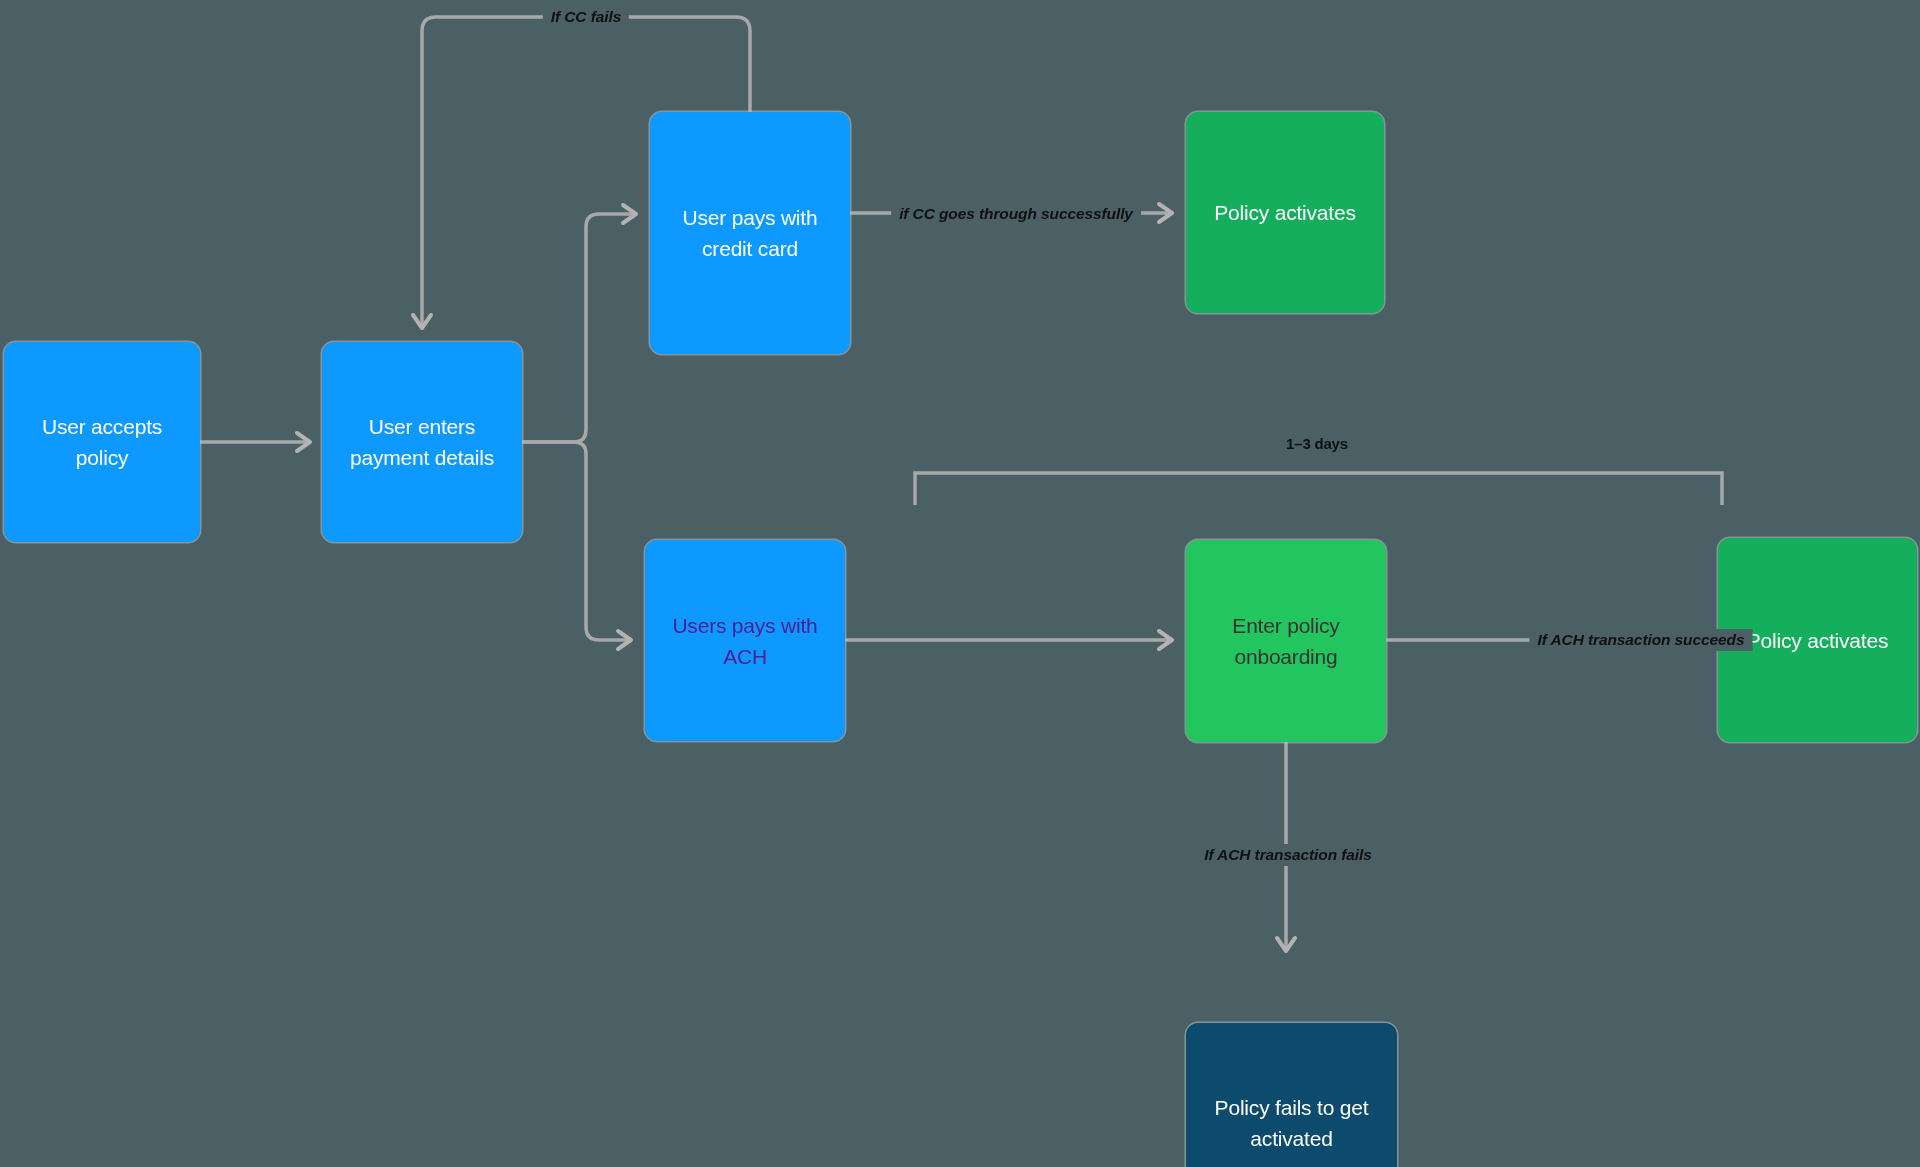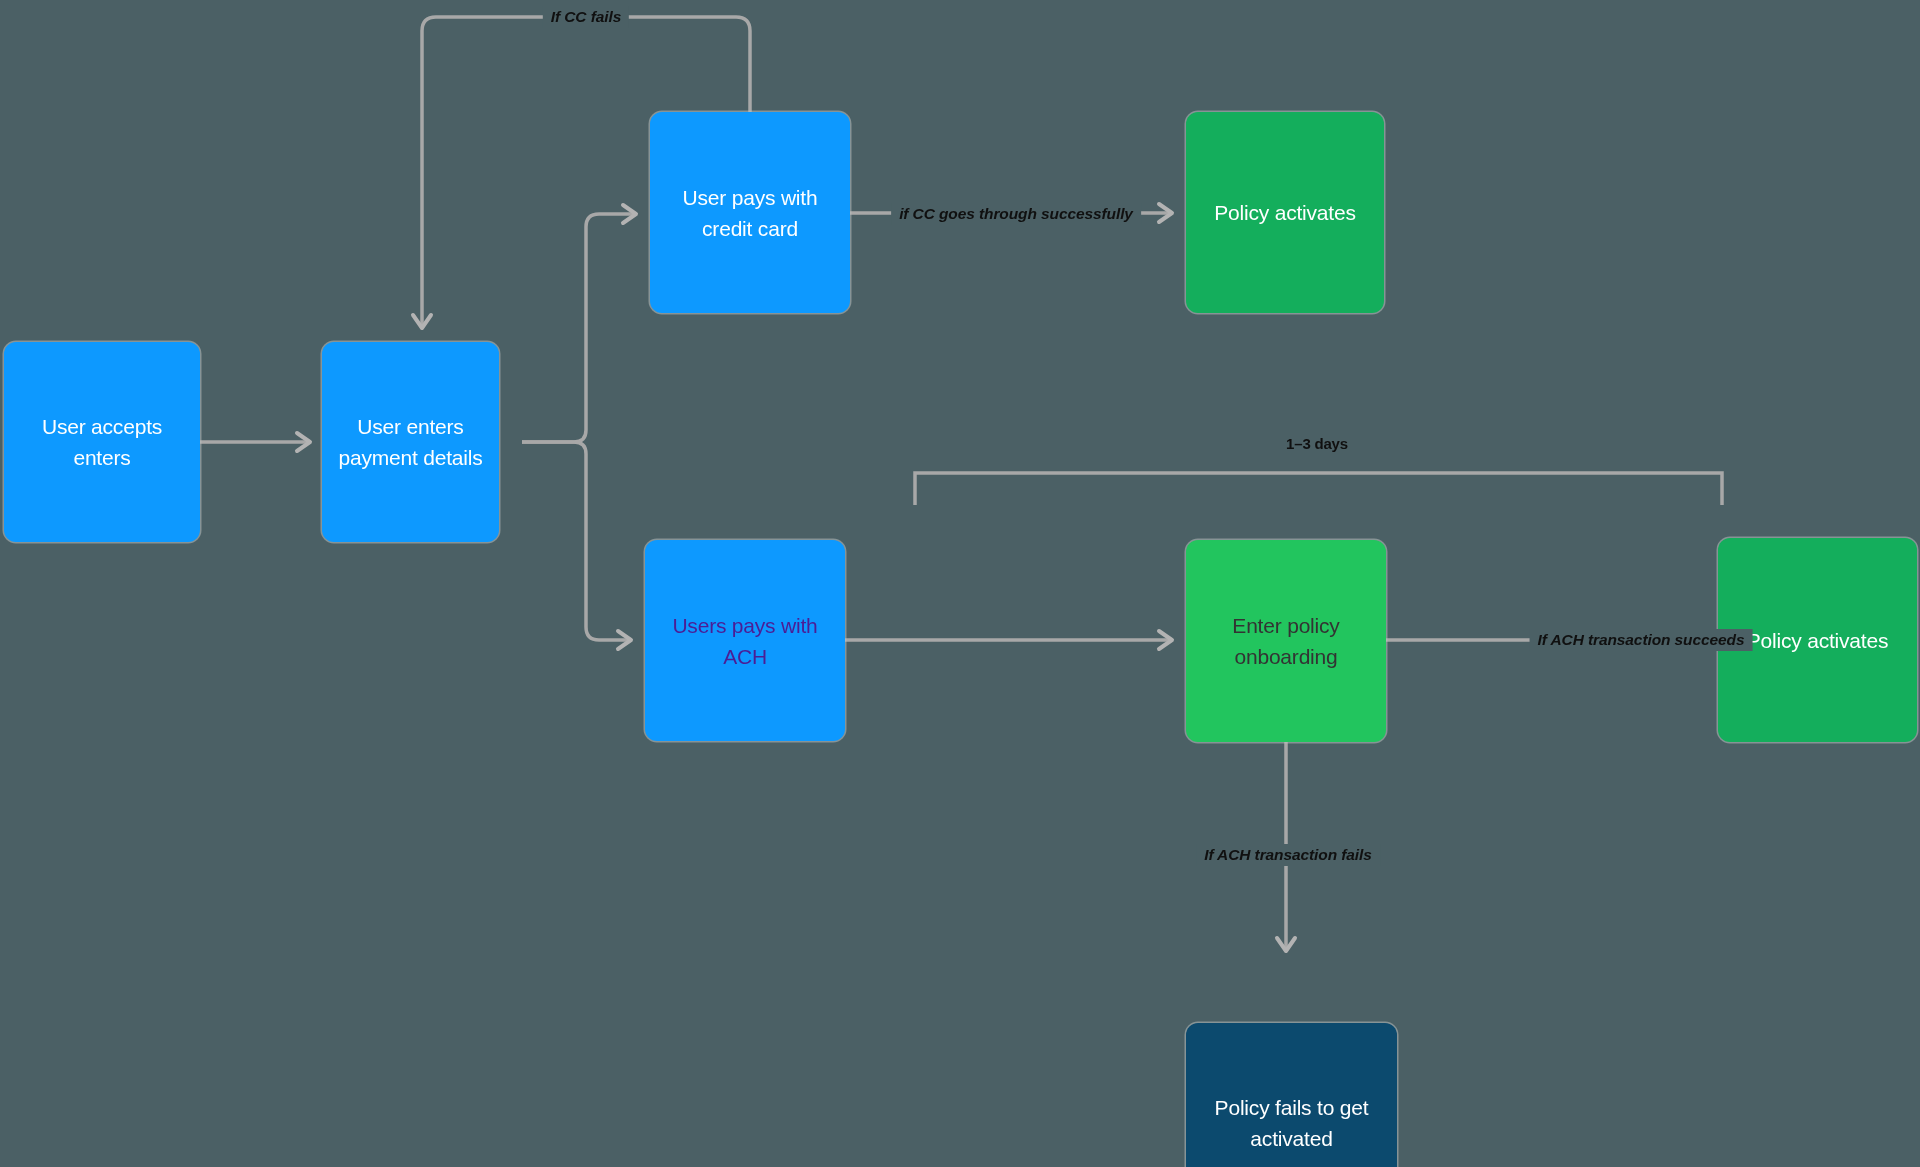--- a/index.html
+++ b/index.html
@@ -71,26 +71,26 @@
 
       <path d="M1386,640 H1704" marker-end="url(#chev)"></path>
 
       <path d="M1286,742 V951" marker-end="url(#chev)"></path>
 
       <path d="M915,505 V473 H1722 V505"></path>
     </g>
   </svg>
 
   <div class="node" style="left: 4px; top: 342px; width: 196px; height: 200px; background-color: rgb(13, 153, 255); color: rgb(255, 255, 255);">User accepts
-enters</div>
+policy</div>
 
-  <div class="node" style="left: 322px; top: 342px; width: 177px; height: 200px; background-color: rgb(13, 153, 255); color: rgb(255, 255, 255);">User enters
+  <div class="node" style="left: 322px; top: 342px; width: 200px; height: 200px; background-color: rgb(13, 153, 255); color: rgb(255, 255, 255);">User enters
 payment details</div>
 
-  <div class="node" style="left: 650px; top: 112px; width: 200px; height: 201px; background-color: rgb(13, 153, 255); color: rgb(255, 255, 255);">User pays with
+  <div class="node" style="left: 650px; top: 112px; width: 200px; height: 242px; background-color: rgb(13, 153, 255); color: rgb(255, 255, 255);">User pays with
 credit card</div>
 
   <div class="node" style="left: 1186px; top: 112px; width: 198px; height: 201px; background-color: rgb(20, 174, 92); color: rgb(255, 255, 255);">Policy activates</div>
 
   <div class="node" style="left: 645px; top: 540px; width: 200px; height: 201px; background-color: rgb(13, 153, 255); color: #4c1d95;">Users pays with
 ACH</div>
 
   <div class="node" style="left: 1186px; top: 540px; width: 200px; height: 202px; background-color: #22c55e; color: rgb(51, 51, 51);">Enter policy
 onboarding</div>
 

